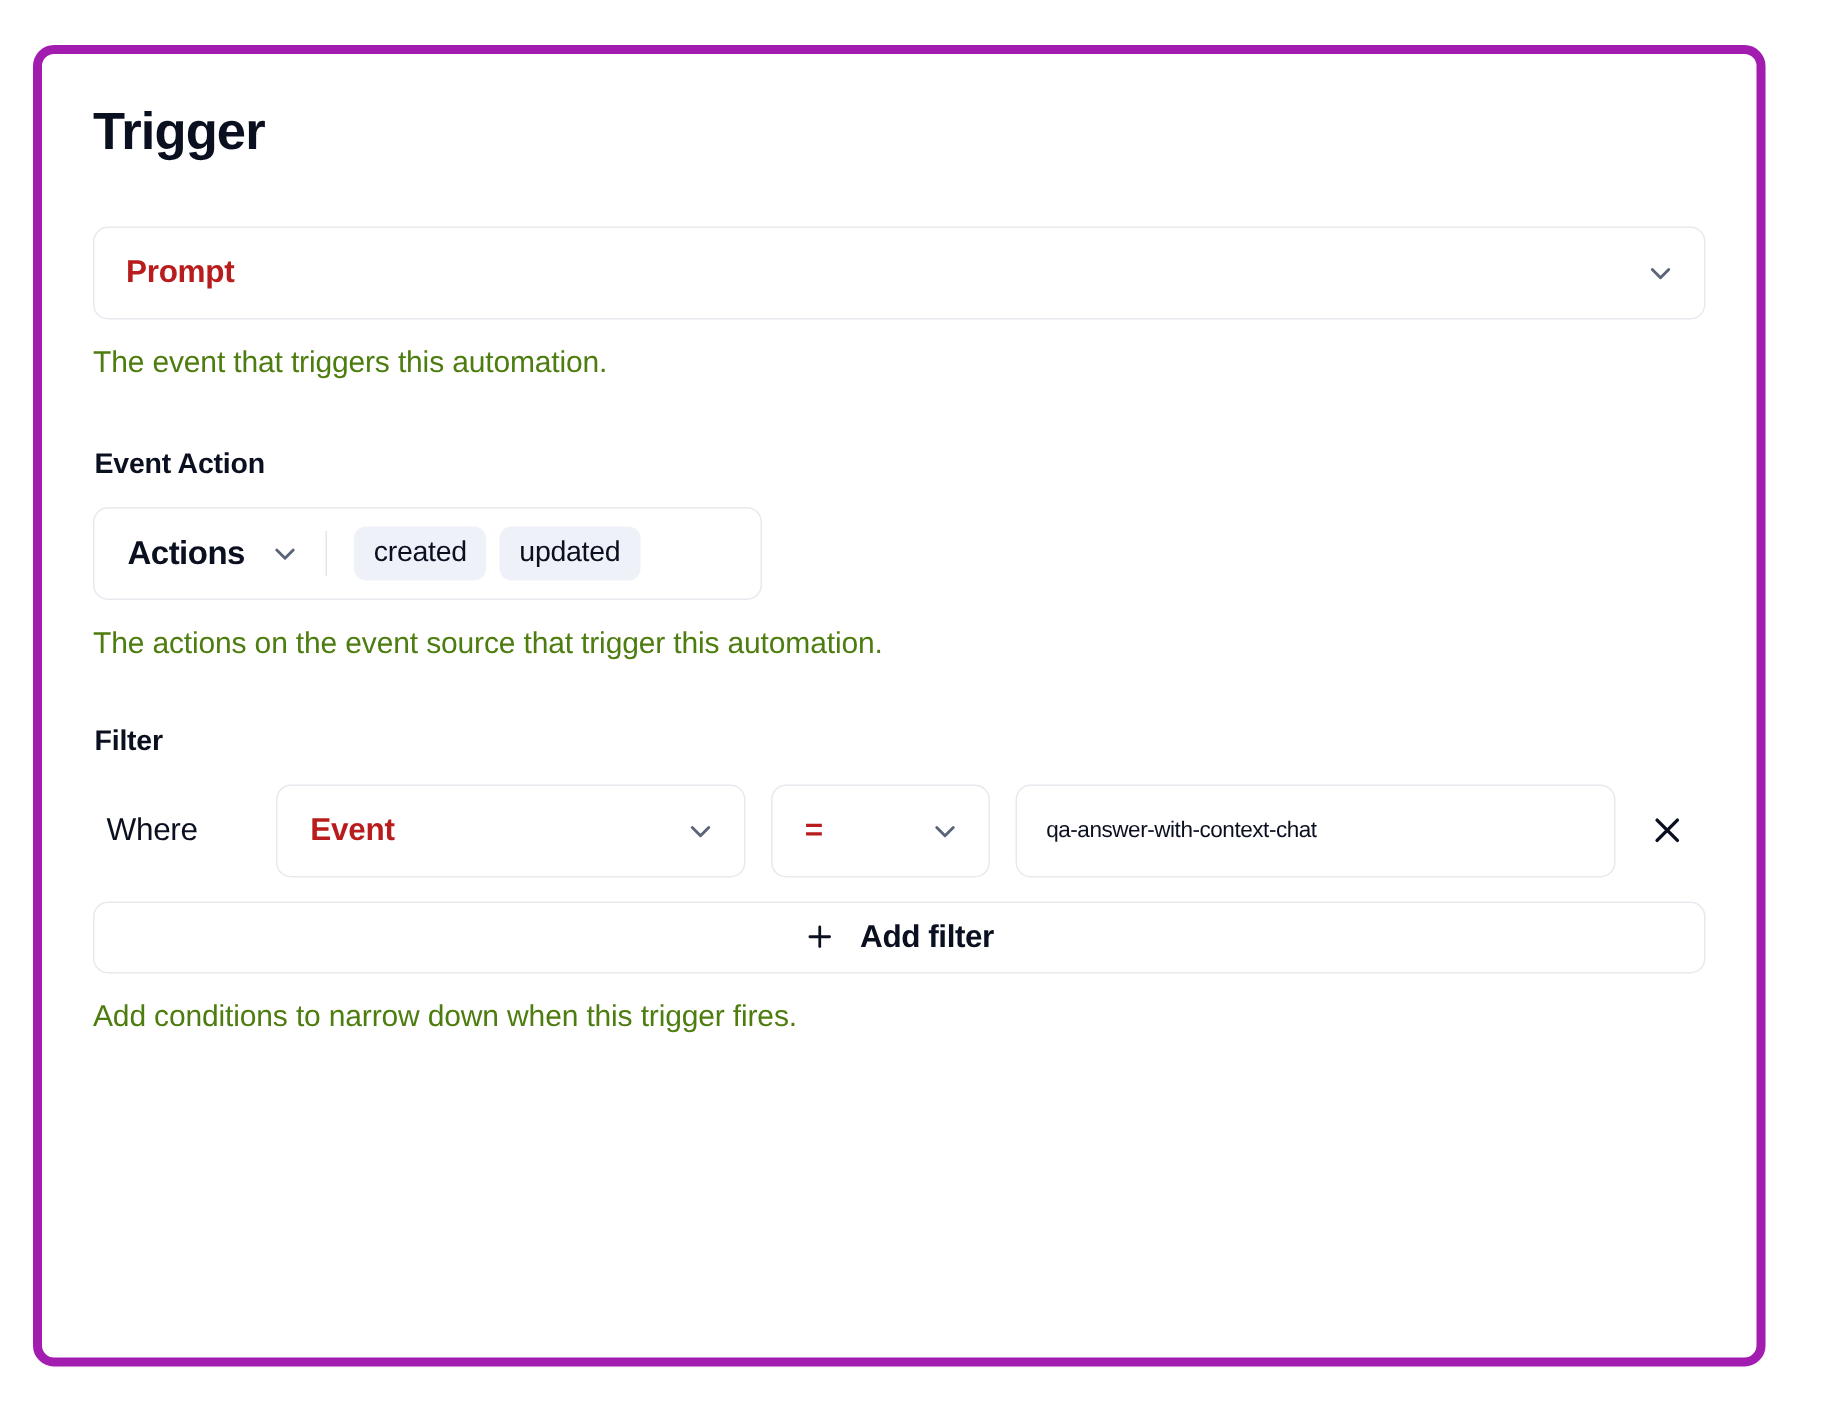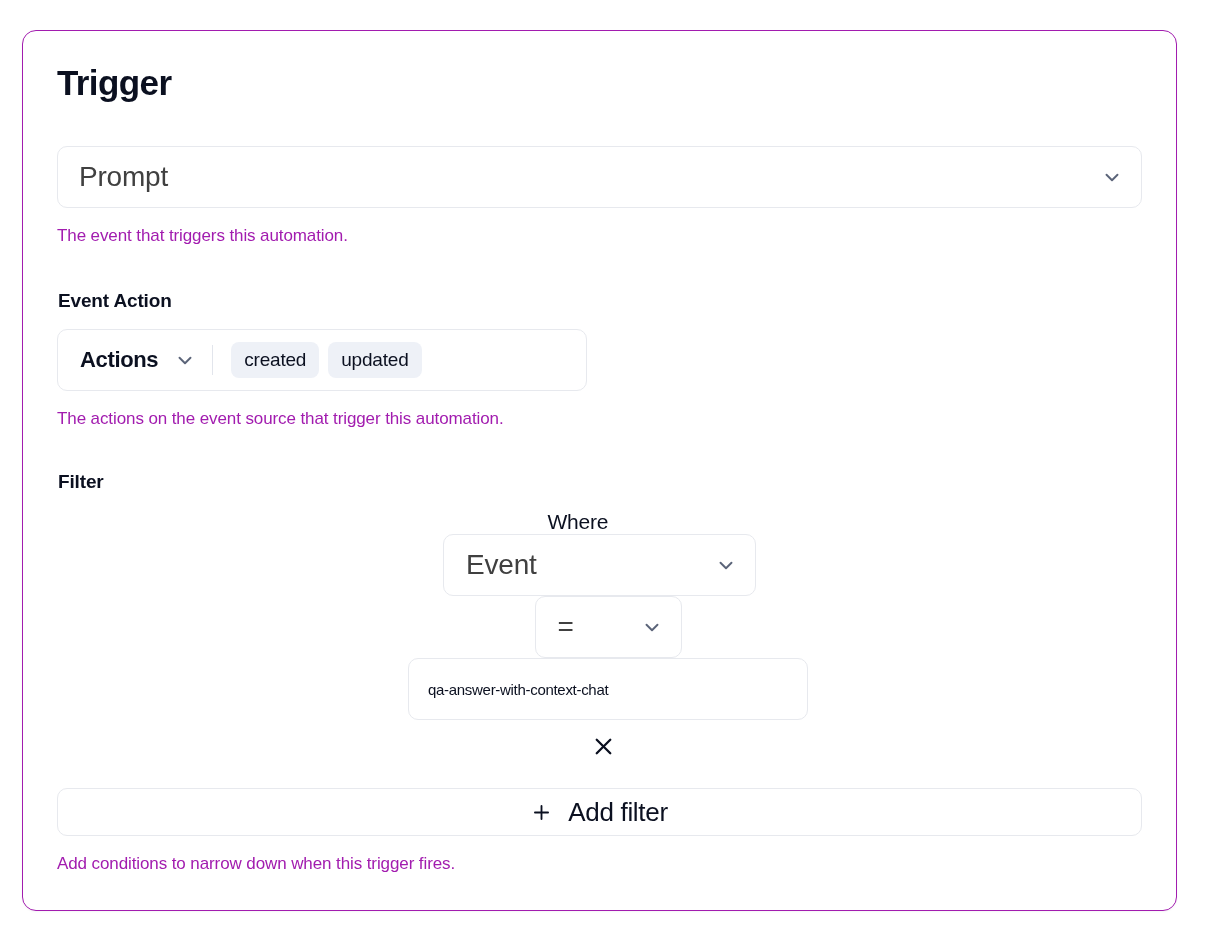--- a/index.html
+++ b/index.html
@@ -22,21 +22,21 @@
   }
 
   
   .card {
     position: absolute;
     left: 22px;
     top: 30px;
     width: 1155px;
     height: 881px;
     background: #ffffff;
-    border: 1px solid #a21caf;
+    border: 6px solid #a21caf;
     border-radius: 14px;
     box-shadow: 0 1px 2px rgba(16, 24, 40, 0.04);
     padding: 0 34px;
   }
 
   
   .card-title {
     margin: 0;
     padding-top: 32px;
     font-size: 35px;
@@ -59,23 +59,23 @@
   .field { margin-top: 44px; }
   .field-label {
     font-size: 19px;
     line-height: 1.2;
     font-weight: 700;
     color: #0b1020;
     letter-spacing: -0.15px;
     margin: 0 0 16px 1px;
   }
   .field-help {
-    font-size: 17px;
+    font-size: 20px;
     line-height: 1.25;
-    color: #a21caf;
+    color: #4d7c0f;
     font-weight: 400;
     letter-spacing: -0.1px;
     margin-top: 17px;
   }
 
   
   .control {
     background: #ffffff;
     border: 1px solid #e7e9ee;
     border-radius: 10px;
@@ -85,44 +85,44 @@
 
   
   .select-full {
     width: 100%;
     height: 62px;
     padding: 0 18px 0 21px;
     justify-content: space-between;
     cursor: pointer;
   }
   .select-value {
-    font-size: 28px;
-    color: #404040;
-    font-weight: 400;
+    font-size: 21px;
+    color: #b91c1c;
+    font-weight: 700;
     letter-spacing: -0.2px;
   }
 
   .chev {
     width: 22px;
     height: 22px;
     flex: none;
     display: block;
   }
   .chev path {
     stroke: #5b6479;
     stroke-width: 2.1;
     fill: none;
     stroke-linecap: round;
     stroke-linejoin: round;
   }
 
   
   .multiselect {
     height: 62px;
-    width: 530px;
+    width: 446px;
     padding: 0 14px 0 22px;
     gap: 0;
     cursor: pointer;
   }
   .multiselect-trigger {
     display: flex;
     align-items: center;
     gap: 16px;
     cursor: pointer;
   }
@@ -151,21 +151,20 @@
     white-space: nowrap;
     cursor: pointer;
   }
 
   
   .filter-row {
     display: flex;
     align-items: center;
     gap: 0;
     margin-top: 2px;
-    flex-direction: column;
   }
   .where-label {
     font-size: 21px;
     color: #0b1020;
     letter-spacing: -0.2px;
     width: 122px;
     padding-left: 9px;
   }
   .filter-select {
     height: 62px;
@@ -232,23 +231,23 @@
     height: 21px;
     display: block;
     flex: none;
   }
   .plus path {
     stroke: #0b1020;
     stroke-width: 2.1;
     stroke-linecap: round;
   }
   .add-filter-label {
-    font-size: 26px;
-    color: #0b1020;
-    font-weight: 400;
+    font-size: 21px;
+    color: #0b1020;
+    font-weight: 700;
     letter-spacing: -0.3px;
   }
 
   .filter-field-block { margin-top: 42px; }
 </style>
 </head>
 <body>
 
 <div class="page">
 

